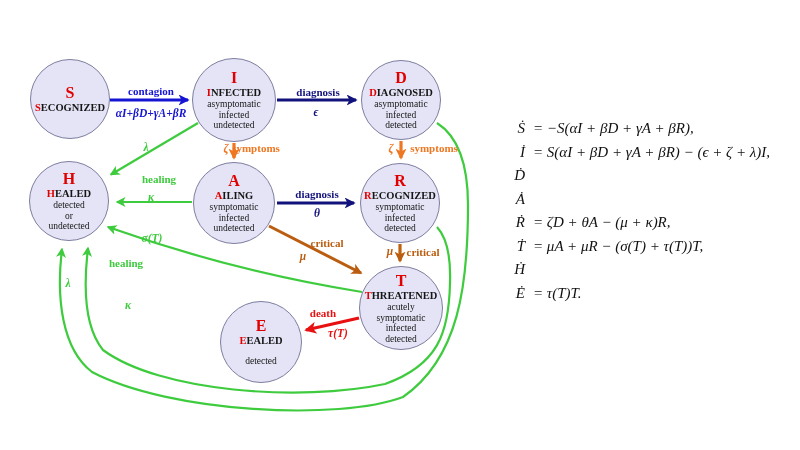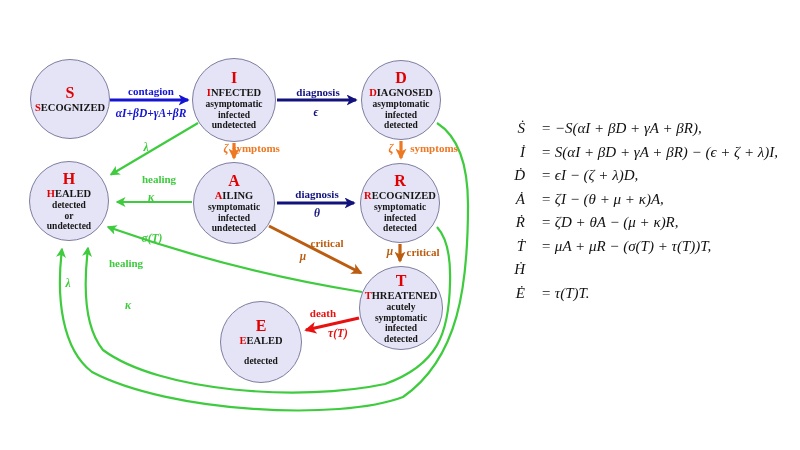--- a/index.html
+++ b/index.html
@@ -15,39 +15,39 @@
     text-align:center;box-sizing:border-box;
   }
   .node .letter{
     color:#e00000;font-weight:bold;font-size:16px;line-height:17px;
   }
   .node .nname{
     font-weight:bold;font-size:10.5px;line-height:13px;color:#151515;white-space:nowrap;
   }
   .node .nname .rf{color:#e00000;}
   .node .sub{
-    font-weight:bold;font-size:9.5px;line-height:10.5px;color:#151515;white-space:nowrap;
+    font-weight:normal;font-size:9.5px;line-height:10.5px;color:#151515;white-space:nowrap;
   }
   .node .gap{margin-top:9px;}
   .lbl{font-family:"Liberation Serif",serif;font-weight:bold;font-size:11px;}
   .it{font-style:italic;font-size:11.5px;}
   .c-blue{fill:#1414d2;}
   .c-navy{fill:#12127d;}
   .c-orange{fill:#ee7722;}
   .c-brown{fill:#bb5d10;}
   .c-red{fill:#e81010;}
   .c-green{fill:#3ecb3e;}
   #equations{
     position:absolute;left:507px;top:117px;
     font-family:"Liberation Serif",serif;font-style:italic;
     font-size:15px;line-height:23.5px;color:#111111;white-space:nowrap;
   }
   .eqline{display:flex;}
   .eqline .lhs{display:inline-block;min-width:18px;text-align:right;}
-  .eqline .rhs{display:inline-block;margin-left:16px;}
+  .eqline .rhs{display:inline-block;margin-left:8px;}
 </style>
 </head>
 <body>
 
 <svg id="diagram-svg" width="800" height="450" viewBox="0 0 800 450">
   <defs>
     <marker id="m-blue" viewBox="0 0 10 10" refX="8.5" refY="5" markerWidth="11" markerHeight="11" orient="auto" markerUnits="userSpaceOnUse">
       <path d="M0,0 L10,5 L0,10 L2.6,5 z" fill="#1414d2"></path>
     </marker>
     <marker id="m-navy" viewBox="0 0 10 10" refX="8.5" refY="5" markerWidth="11" markerHeight="11" orient="auto" markerUnits="userSpaceOnUse">
@@ -179,25 +179,23 @@
   <div class="eqline">
       <span class="lhs">Ṡ</span>
       <span class="rhs">= −S(αI + βD + γA + βR),</span>
     </div>
   <div class="eqline">
       <span class="lhs">İ</span>
       <span class="rhs">= S(αI + βD + γA + βR) − (ϵ + ζ + λ)I,</span>
     </div>
   <div class="eqline">
       <span class="lhs">Ḋ</span>
-      <span class="rhs">= ϵI − (ζ + λ)D,</span>
     </div>
   <div class="eqline">
       <span class="lhs">Ȧ</span>
-      <span class="rhs">= ζI − (θ + μ + κ)A,</span>
     </div>
   <div class="eqline">
       <span class="lhs">Ṙ</span>
       <span class="rhs">= ζD + θA − (μ + κ)R,</span>
     </div>
   <div class="eqline">
       <span class="lhs">Ṫ</span>
       <span class="rhs">= μA + μR − (σ(T) + τ(T))T,</span>
     </div>
   <div class="eqline">

